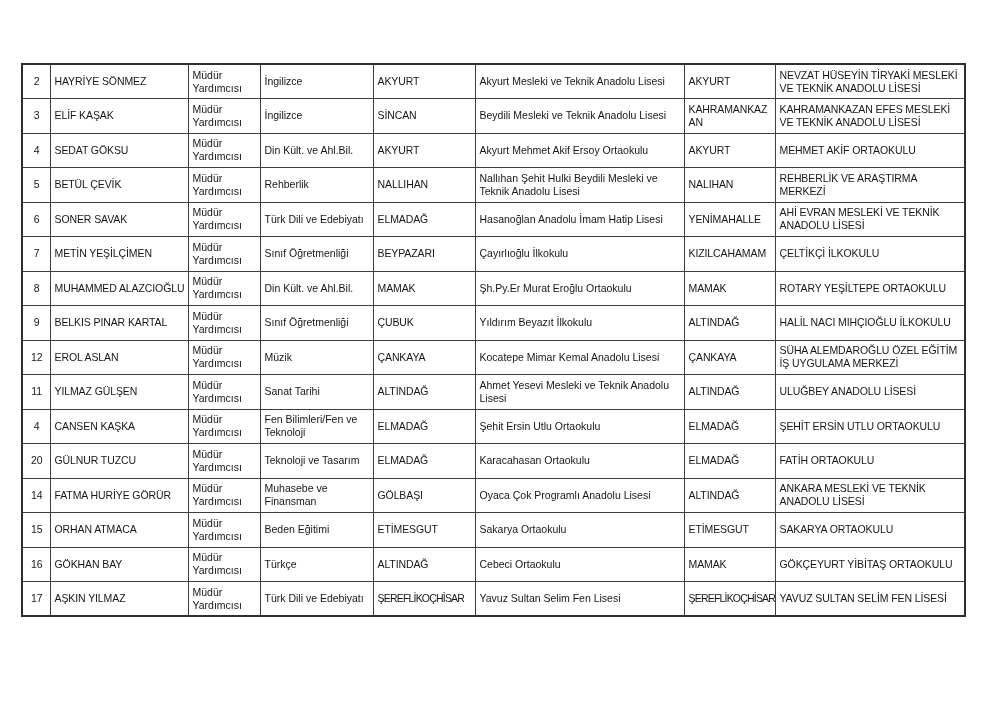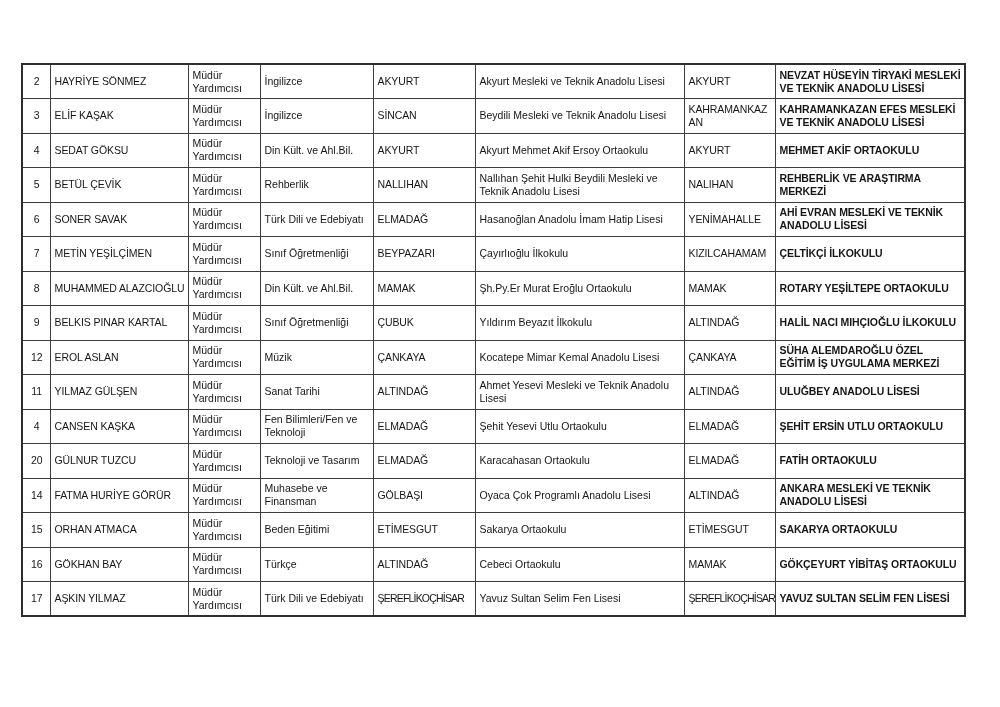--- a/index.html
+++ b/index.html
@@ -66,21 +66,20 @@
   tr:last-child td.col-from_district {
     letter-spacing: -0.8px;
     word-break: normal;
     overflow-wrap: normal;
   }
   td.col-name {
     letter-spacing: -0.1px;
   }
   td.col-to_school {
     letter-spacing: -0.1px;
-    font-weight: bold;
   }
 </style>
 </head>
 <body>
 
 <div>
   <table class="transfer-table">
     <colgroup>
       <col class="col-no">
       <col class="col-name">
@@ -191,21 +190,21 @@
           <td class="col-from_school">Ahmet Yesevi Mesleki ve Teknik Anadolu Lisesi</td>
           <td class="col-to_district">ALTINDAĞ</td>
           <td class="col-to_school">ULUĞBEY ANADOLU LİSESİ</td>
         </tr>
         <tr>
           <td class="col-no">4</td>
           <td class="col-name">CANSEN KAŞKA</td>
           <td class="col-title">Müdür Yardımcısı</td>
           <td class="col-branch">Fen Bilimleri/Fen ve Teknoloji</td>
           <td class="col-from_district">ELMADAĞ</td>
-          <td class="col-from_school">Şehit Yesevi Utlu Ortaokulu</td>
+          <td class="col-from_school">Şehit Ersin Utlu Ortaokulu</td>
           <td class="col-to_district">ELMADAĞ</td>
           <td class="col-to_school">ŞEHİT ERSİN UTLU ORTAOKULU</td>
         </tr>
         <tr>
           <td class="col-no">20</td>
           <td class="col-name">GÜLNUR TUZCU</td>
           <td class="col-title">Müdür Yardımcısı</td>
           <td class="col-branch">Teknoloji ve Tasarım</td>
           <td class="col-from_district">ELMADAĞ</td>
           <td class="col-from_school">Karacahasan Ortaokulu</td>

